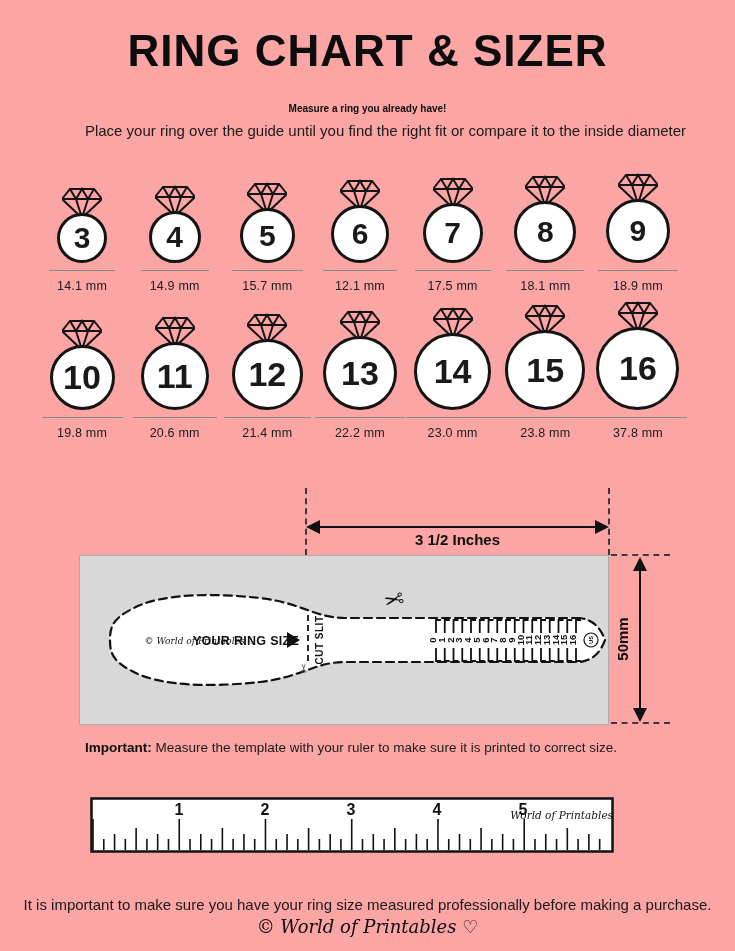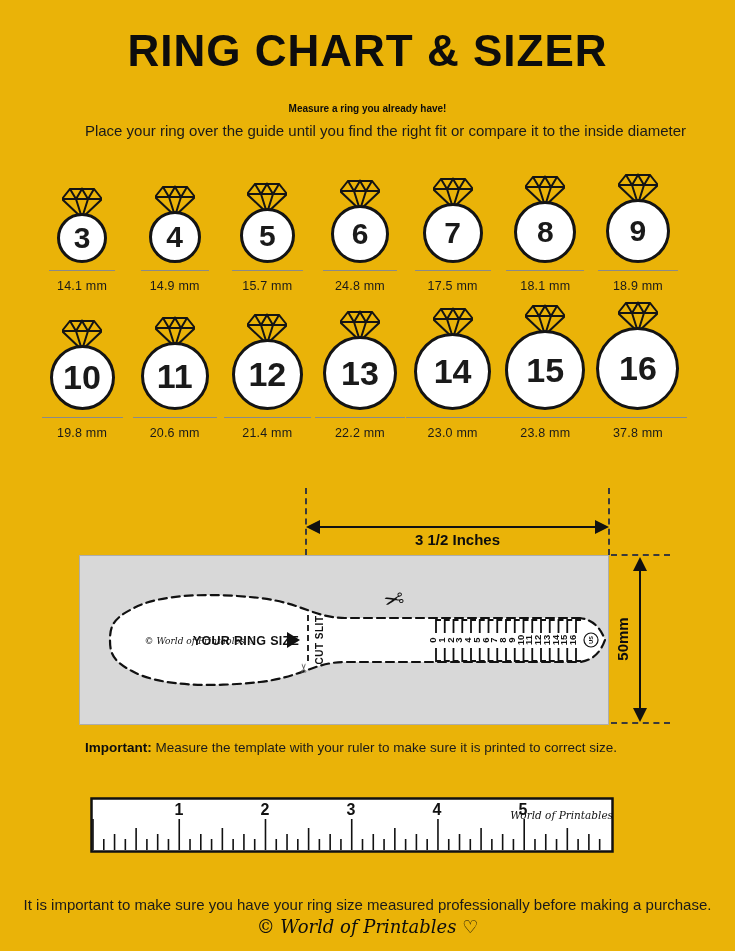--- a/index.html
+++ b/index.html
@@ -1,16 +1,16 @@
 <!DOCTYPE html>
 <html><head>
 <meta charset="utf-8">
 <style>
   html,body{margin:0;padding:0;background:#fff;}
-  .page{position:relative;width:735px;height:951px;background:#eab308;overflow:hidden;
+  .page{position:relative;width:735px;height:951px;background:#fca5a5;overflow:hidden;
         font-family:"Liberation Sans", sans-serif;color:#111;}
 
   
   .title{position:absolute;left:0;right:0;top:26px;text-align:center;
          font-size:44px;font-weight:bold;letter-spacing:1px;color:#0d0d0d;}
   .sub-bold{position:absolute;left:0;right:0;top:103px;text-align:center;
             font-size:10px;font-weight:bold;color:#0d0d0d;}
   .sub{position:absolute;left:0;right:0;top:122px;text-align:center;
        font-size:15px;color:#1a1a1a;padding-left:36px;}
 
@@ -133,21 +133,21 @@
       <div class="mm">15.7 mm</div>
     </div>
     <div class="ring-item r6">
       <svg class="dia" viewBox="0 0 40 32">
           <use href="#dia"></use>
         </svg>
       <div class="circle">
           <span>6</span>
         </div>
       <div class="underline"></div>
-      <div class="mm">24.8 mm</div>
+      <div class="mm">12.1 mm</div>
     </div>
     <div class="ring-item r7">
       <svg class="dia" viewBox="0 0 40 32">
           <use href="#dia"></use>
         </svg>
       <div class="circle">
           <span>7</span>
         </div>
       <div class="underline"></div>
       <div class="mm">17.5 mm</div>

